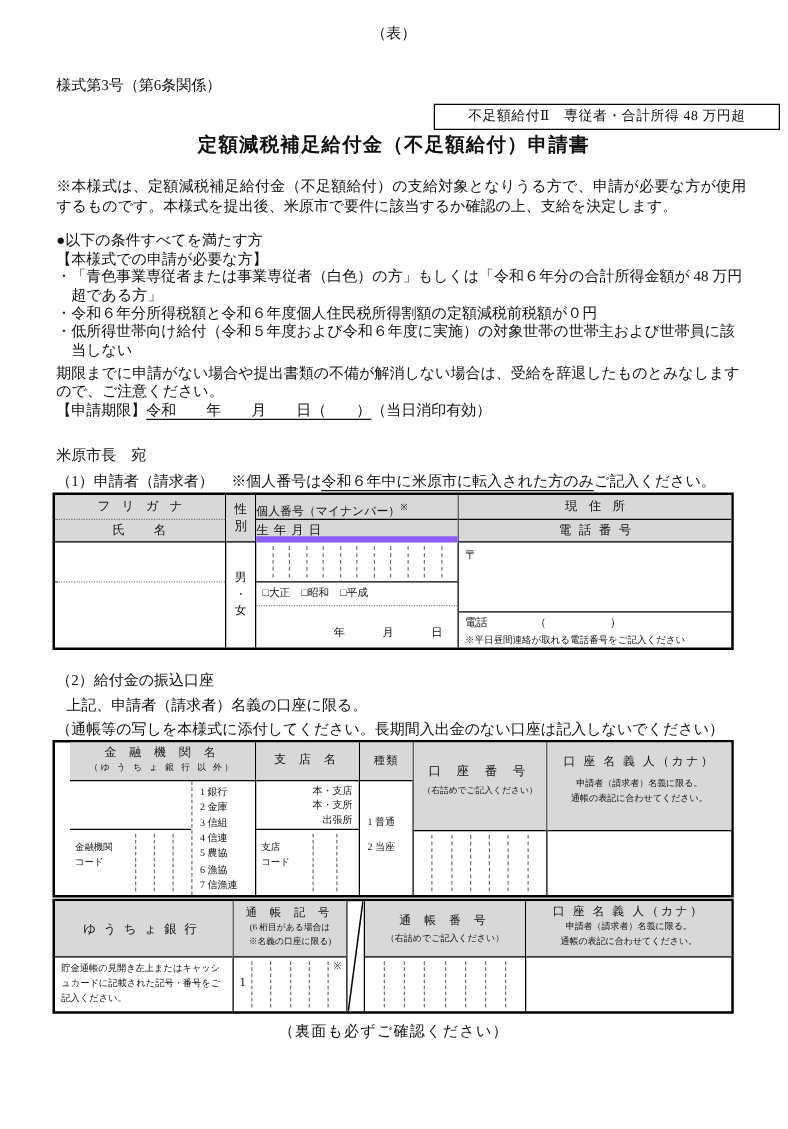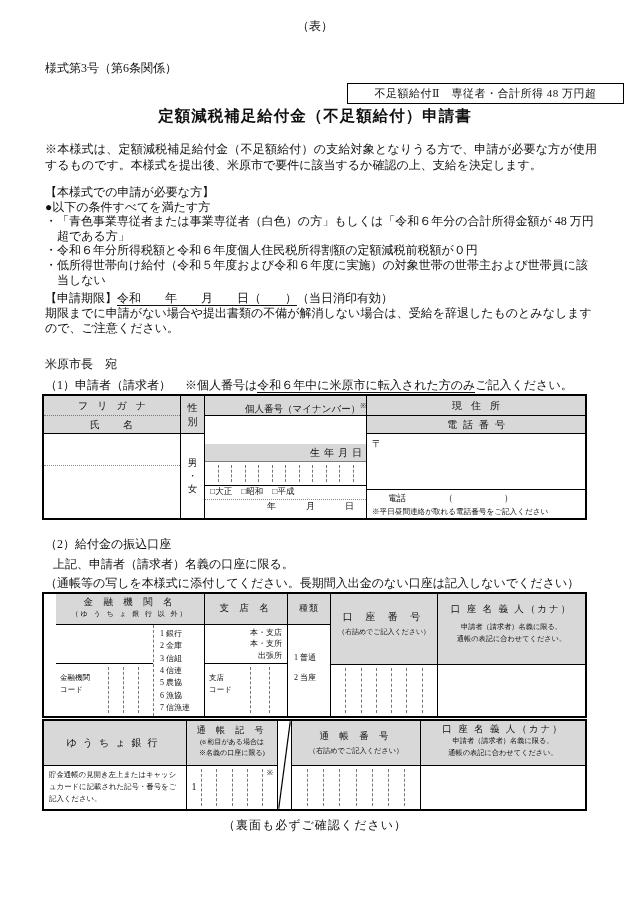--- a/index.html
+++ b/index.html
@@ -44,32 +44,32 @@
   .t1 .col { display:flex; flex-direction:column; }
   .t1-c1 { width:137px; border-right:1px solid #000; }
   .t1-c1-h1 { height:20px; border-bottom:1px dotted #777; font-size:10px; letter-spacing:9px; text-align:center; line-height:20px; padding-left:9px; }
   .t1-c1-h2 { height:18px; border-bottom:1px solid #000; font-size:10px; letter-spacing:1px; text-align:center; line-height:18px; }
   .t1-furi { height:32px; border-bottom:1px dotted #888; }
   .t1-name { flex:1; }
   .t1-c2 { width:24px; border-right:1px solid #000; }
   .t1-c2-h { height:38px; border-bottom:1px solid #000; font-size:10px; text-align:center; display:flex; flex-direction:column; justify-content:center; line-height:14px; }
   .t1-c2-b { flex:1; font-size:9.5px; text-align:center; display:flex; flex-direction:column; justify-content:center; line-height:13px; }
   .t1-c3 { width:162px; border-right:1px solid #000; }
-  .t1-c3-h1 { height:20px; border-bottom:1px solid #000; font-size:9.5px; text-align:right; line-height:20px; }
+  .t1-c3-h1 { height:20px; border-bottom:1px solid #000; font-size:9.5px; text-align:left; line-height:20px; }
   .t1-c3-h1 sup { font-size:7px; }
-  .t1-c3-h2 { height:18px; border-bottom:1px solid #8b5cf6; font-size:10px; letter-spacing:4px; text-align:right; line-height:18px;margin-top:28px; }
+  .t1-c3-h2 { height:18px; border-bottom:5px solid #8b5cf6; font-size:10px; letter-spacing:4px; text-align:left; line-height:18px; }
   .t1-mn { height:32px; border-bottom:1px solid #000; }
   .t1-era { height:19px; border-bottom:1px dotted #888; display:flex; align-items:center; gap:9px; padding-left:5px; font-size:8.5px; }
   .t1-date { flex:1; display:flex; justify-content:flex-end; align-items:flex-end; gap:30px; padding:0 12px 5px 0; font-size:9px; }
   .t1-c4 { flex:1; }
   .t1-c4-h1 { height:20px; border-bottom:1px solid #000; font-size:10px; letter-spacing:9px; text-align:center; line-height:20px; padding-left:9px; }
   .t1-c4-h2 { height:18px; border-bottom:1px solid #000; font-size:10px; letter-spacing:6px; text-align:center; line-height:18px; padding-left:6px; }
   .t1-addr { height:56px; border-bottom:1px solid #000; font-size:10px; padding:3px 0 0 5px; }
   .t1-phone { flex:1; font-size:9px; padding:2px 4px 0 5px; }
-  .t1-phone .row1 { display:flex;margin-left:16px; }
+  .t1-phone .row1 { display:flex; }
   .t1-phone .paren { margin-left:38px; letter-spacing:6px; }
   .t1-phone .note { font-size:7.6px; margin-top:2px; }
 
   
   .sec2-h { top:536px; left:45px; font-size:12px; }
   .sec2-l1 { top:556px; left:53px; font-size:12px; }
   .sec2-l2 { top:575px; left:45px; font-size:12px; }
 
   
   .t2 { top:592px; left:42px; width:545px; height:126px; border:2px solid #000; display:flex; font-size:8px; }
@@ -139,30 +139,30 @@
 
 <div class="page">
 
   <div class="abs side-label center">（表）</div>
   <div class="abs form-number">様式第3号（第6条関係）</div>
   <div class="abs tag-box">不足額給付Ⅱ　専従者・合計所得 48 万円超</div>
   <div class="abs doc-title center">定額減税補足給付金（不足額給付）申請書</div>
   <div class="abs intro">※本様式は、定額減税補足給付金（不足額給付）の支給対象となりうる方で、申請が必要な方が使用するものです。本様式を提出後、米原市で要件に該当するか確認の上、支給を決定します。</div>
 
   <div class="abs elig">
+    <div>●以下の条件すべてを満たす方</div>
     <div>【本様式での申請が必要な方】</div>
-    <div>●以下の条件すべてを満たす方</div>
     <div class="cond">・「青色事業専従者または事業専従者（白色）の方」もしくは「令和６年分の合計所得金額が 48 万円超である方」</div>
     <div class="cond">・令和６年分所得税額と令和６年度個人住民税所得割額の定額減税前税額が０円</div>
     <div class="cond">・低所得世帯向け給付（令和５年度および令和６年度に実施）の対象世帯の世帯主および世帯員に該当しない</div>
   </div>
 
   <div class="abs deadline">
+    <div>期限までに申請がない場合や提出書類の不備が解消しない場合は、受給を辞退したものとみなしますので、ご注意ください。</div>
     <div><span>【申請期限】</span><span class="u">令和　　年　　月　　日（　　）</span><span>（当日消印有効）</span></div>
-    <div>期限までに申請がない場合や提出書類の不備が解消しない場合は、受給を辞退したものとみなしますので、ご注意ください。</div>
   </div>
 
   <div class="abs addressee">米原市長　宛</div>
 
   <div class="abs sec1-caption">
     <span class="h">（1）申請者（請求者）</span><span>※個人番号は</span><span class="u">令和６年中に米原市に転入された方のみ</span><span>ご記入ください。</span>
   </div>
 
   <div class="abs t1">
     <div class="col t1-c1">

